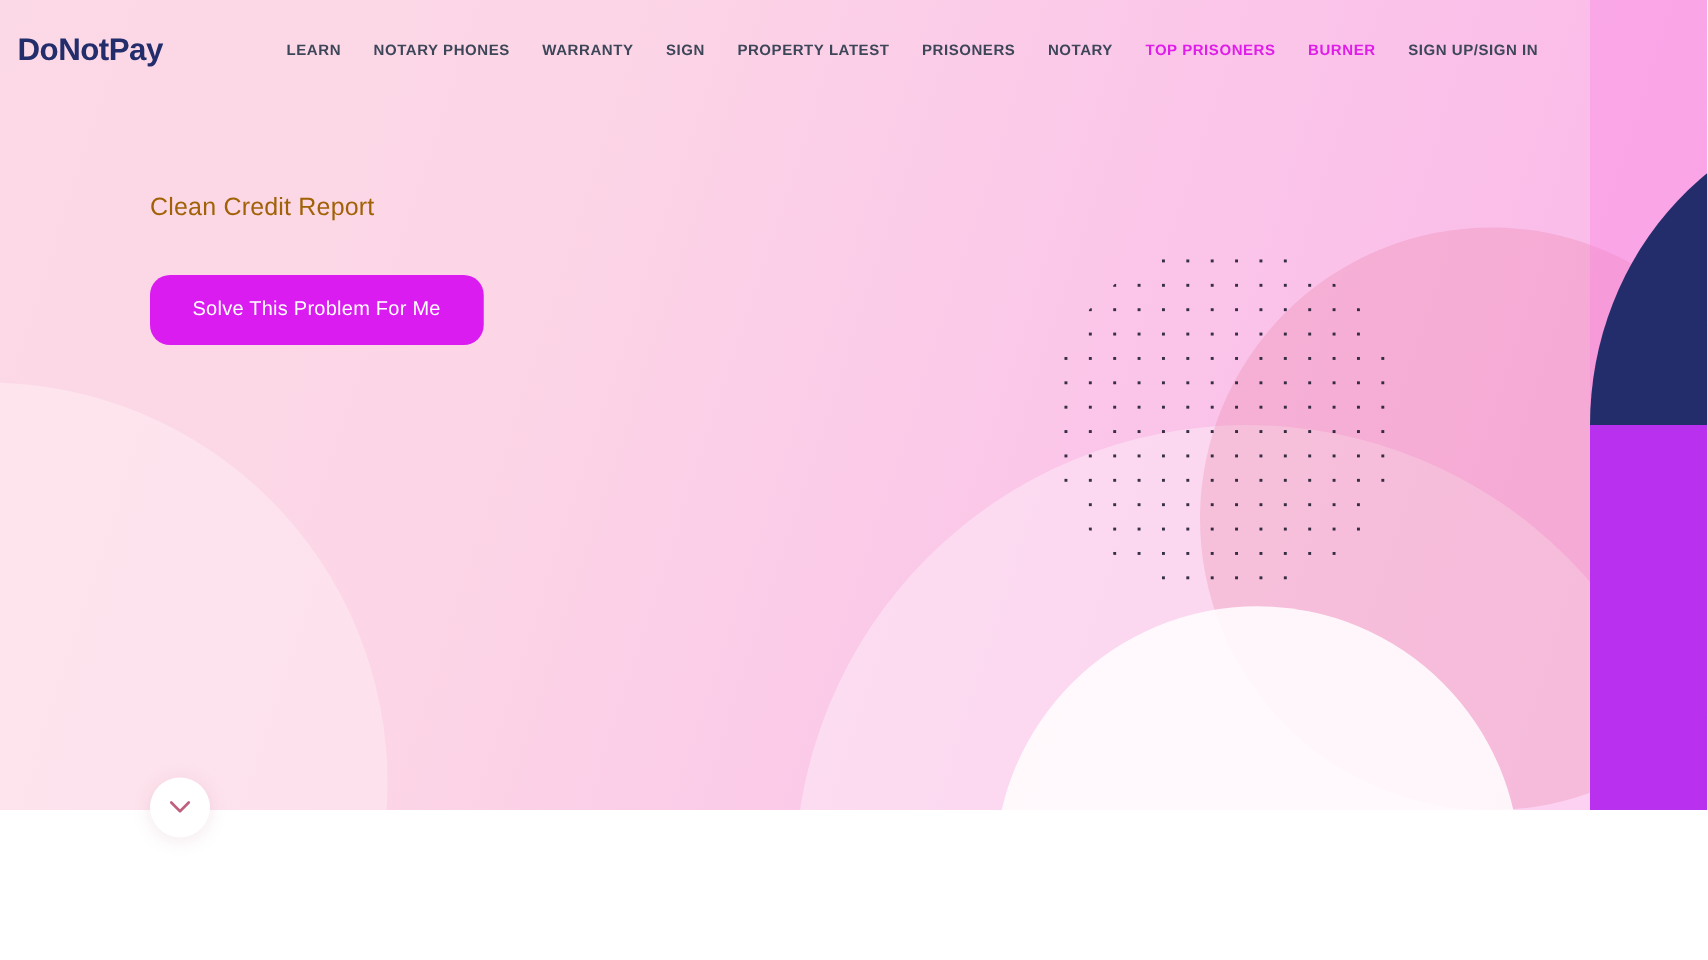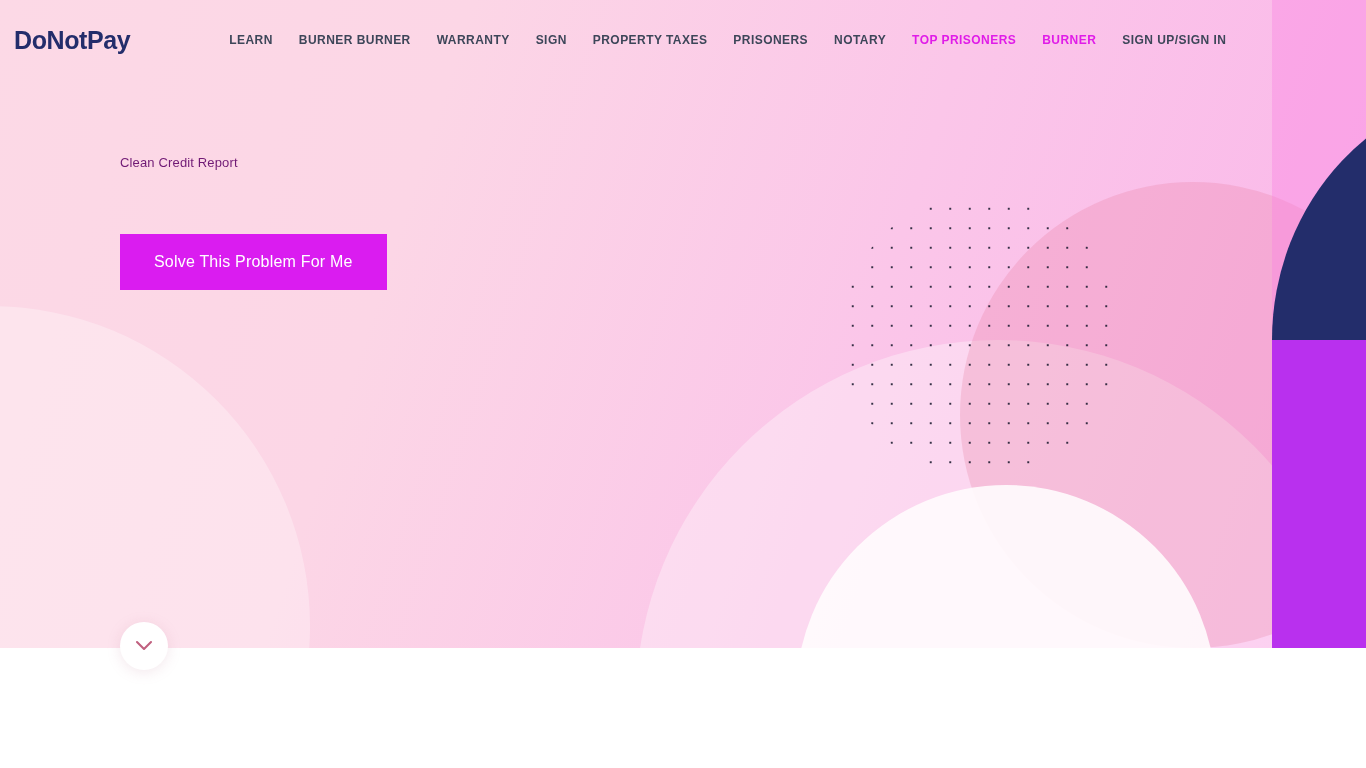--- a/index.html
+++ b/index.html
@@ -149,44 +149,43 @@
 
   
   .hero-content {
     position: absolute;
     left: 120px; top: 155px;
     width: 720px;
     z-index: 30;
   }
 
   .eyebrow {
-    font-size: 13px;
+    font-size: 20px;
     font-weight: 400;
-    color: #701a75;
+    color: #a16207;
     letter-spacing: 0.15px;
-    margin-bottom: 22px;
   }
 
   .headline {
     font-size: 62px;
     line-height: 70px;
     font-weight: 700;
     letter-spacing: -1.4px;
     color: #10254b;
     max-width: 700px;
   }
 
   .cta-button {
     display: inline-block;
     margin-top: 42px;
     padding: 0 34px;
     height: 56px;
     line-height: 56px;
     border: none;
-    border-radius: 0;
+    border-radius: 16px;
     background: #da1cf0;
     color: #ffffff;
     font-family: "Liberation Sans", sans-serif;
     font-size: 16px;
     font-weight: 400;
     letter-spacing: 0.2px;
     cursor: pointer;
     white-space: nowrap;
   }
 
@@ -229,24 +228,24 @@
     <div class="deco deco-band-pink"></div>
     <div class="deco deco-navy"></div>
     <div class="deco deco-purple"></div>
     <div class="deco deco-dots"></div>
   </div>
 
   <div class="navbar">
     <div class="logo">DoNotPay</div>
     <nav class="nav-links">
       <a class="nav-link" href="#">LEARN</a>
-      <a class="nav-link" href="#">BURNER BURNER</a>
+      <a class="nav-link" href="#">NOTARY PHONES</a>
       <a class="nav-link" href="#">WARRANTY</a>
       <a class="nav-link" href="#">SIGN</a>
-      <a class="nav-link" href="#">PROPERTY TAXES</a>
+      <a class="nav-link" href="#">PROPERTY LATEST</a>
       <a class="nav-link" href="#">PRISONERS</a>
       <a class="nav-link" href="#">NOTARY</a>
       <a class="nav-link accent" href="#">TOP PRISONERS</a>
       <a class="nav-link accent" href="#">BURNER</a>
       <a class="nav-link" href="#">SIGN UP/SIGN IN</a>
     </nav>
   </div>
 
   <div class="hero-content">
     <div class="eyebrow">Clean Credit Report</div>

